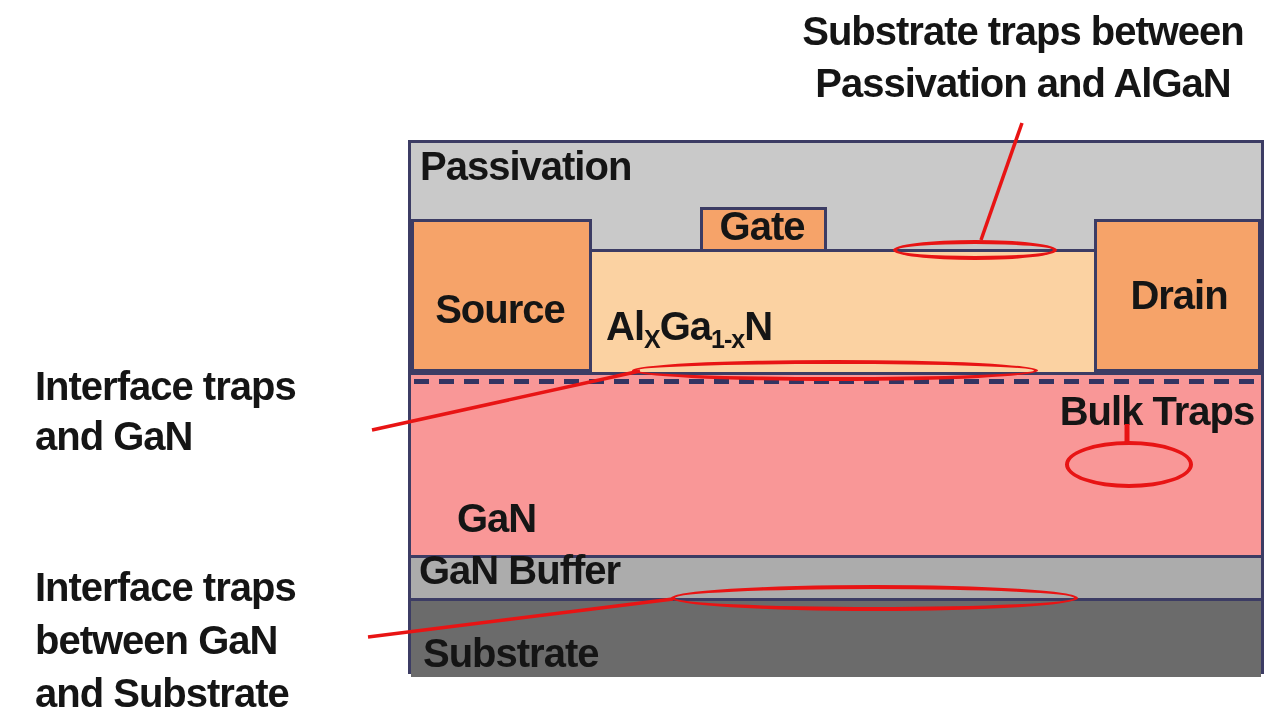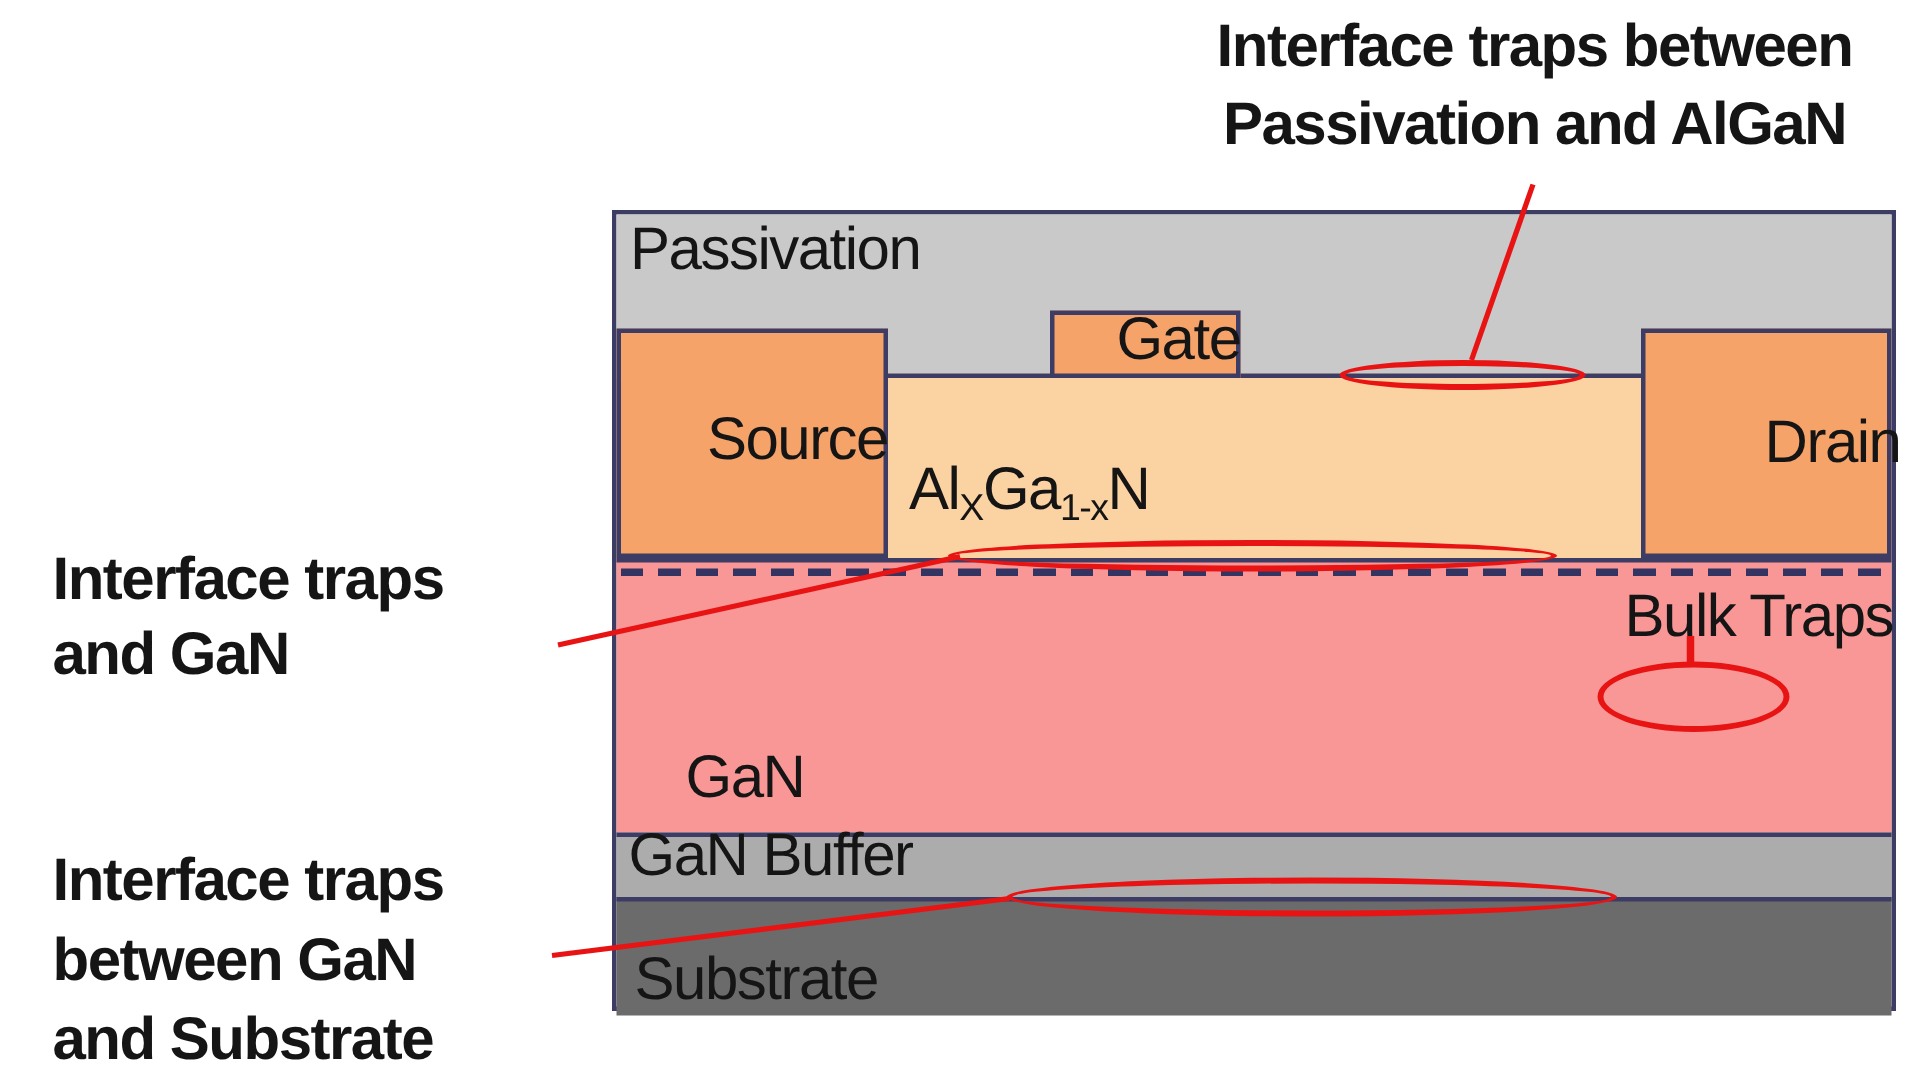--- a/index.html
+++ b/index.html
@@ -22,23 +22,23 @@
   .layer-buffer { left:0; top:412px; width:850px; height:43px; }
   .layer-substrate { left:0; top:455px; width:850px; height:79px; }
   .block-source { left:0; top:76px; width:181px; height:153px; }
   .block-drain { left:683px; top:76px; width:167px; height:153px; }
   .block-gate { left:289px; top:64px; width:127px; height:45px; }
   .dashed-2deg {
     position:absolute; left:3px; top:236px; width:844px; height:5px;
     background:repeating-linear-gradient(90deg,#343462 0 15px,rgba(0,0,0,0) 15px 25px);
   }
   
-  .lbl { position:absolute; font-weight:normal; font-size:40px; line-height:1;
+  .lbl { position:absolute; font-weight:bold; font-size:40px; line-height:1;
          letter-spacing:-1px; white-space:nowrap; }
-  .lbl-center { text-align:right; }
+  .lbl-center { text-align:center; }
   .ann { position:absolute; font-weight:bold; font-size:40px; letter-spacing:-1px;
          white-space:nowrap; }
   .ann-top { left:778px; top:5px; width:490px; text-align:center; line-height:52px; }
   .ann-left1 { left:35px; top:361px; line-height:50px; }
   .ann-left2 { left:35px; top:561px; line-height:53px; }
   .formula sub { font-size:25px; vertical-align:-0.3em; letter-spacing:-1px; }
   
   .trap-ellipse { position:absolute; border:4px solid #e81414; border-radius:50%; }
   .ellipse-pass-algan { left:893px; top:240px; width:164px; height:20px; }
   .ellipse-algan-gan { left:632px; top:360px; width:406px; height:21px; }
@@ -67,21 +67,21 @@
 
     <div class="block block-drain" style="background: rgb(246, 163, 105); border-color: rgb(60, 60, 100);"></div>
 
     <div class="block block-gate" style="background: rgb(246, 163, 105); border-color: rgb(60, 60, 100);"></div>
 
     <div class="dashed-2deg"></div>
   </div>
 
   <div class="lbl" style="left:420px; top:146px;">Passivation</div>
 
-  <div class="lbl lbl-center" style="left:408px; top:273px; width:184px;">Source</div>
+  <div class="lbl lbl-center" style="left:408px; top:289px; width:184px;">Source</div>
 
   <div class="lbl lbl-center" style="left:697px; top:206px; width:130px;">Gate</div>
 
   <div class="lbl lbl-center" style="left:1091px; top:275px; width:176px;">Drain</div>
 
   <div class="lbl formula" style="left:606px; top:306px;text-align:right;"><span>Al</span><sub>X</sub><span>Ga</span><sub>1-x</sub><span>N</span></div>
 
   <div class="lbl" style="left:419px; top:498px;margin-left:38px;">GaN</div>
 
   <div class="lbl" style="left:419px; top:550px;">GaN Buffer</div>
@@ -96,21 +96,21 @@
   <div class="trap-ellipse ellipse-bulk" style="border-color: rgb(232, 20, 20);"></div>
 
   <svg class="leader-svg" viewBox="0 0 1280 720">
     <line x1="1022" y1="123" x2="981" y2="240" stroke-width="3.5" stroke="#e81414"></line>
     <line x1="372" y1="430" x2="640" y2="371" stroke-width="3.5" stroke="#e81414"></line>
     <line x1="368" y1="637" x2="673" y2="599" stroke-width="3.5" stroke="#e81414"></line>
     <line x1="1127" y1="424" x2="1127" y2="442" stroke-width="5" stroke="#e81414"></line>
   </svg>
 
   <div class="ann ann-top">
-    <div>Interface traps between</div>
+    <div>Substrate traps between</div>
     <div>Passivation and AlGaN</div>
   </div>
 
   <div class="ann ann-left1">
     <div>Interface traps</div>
     <div>and GaN</div>
   </div>
 
   <div class="ann ann-left2">
     <div>Interface traps</div>

